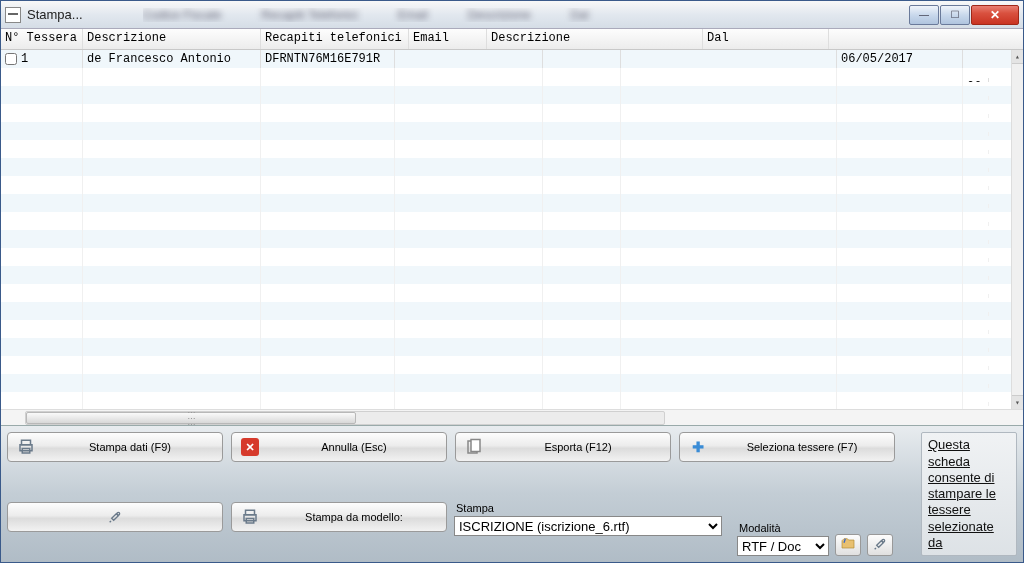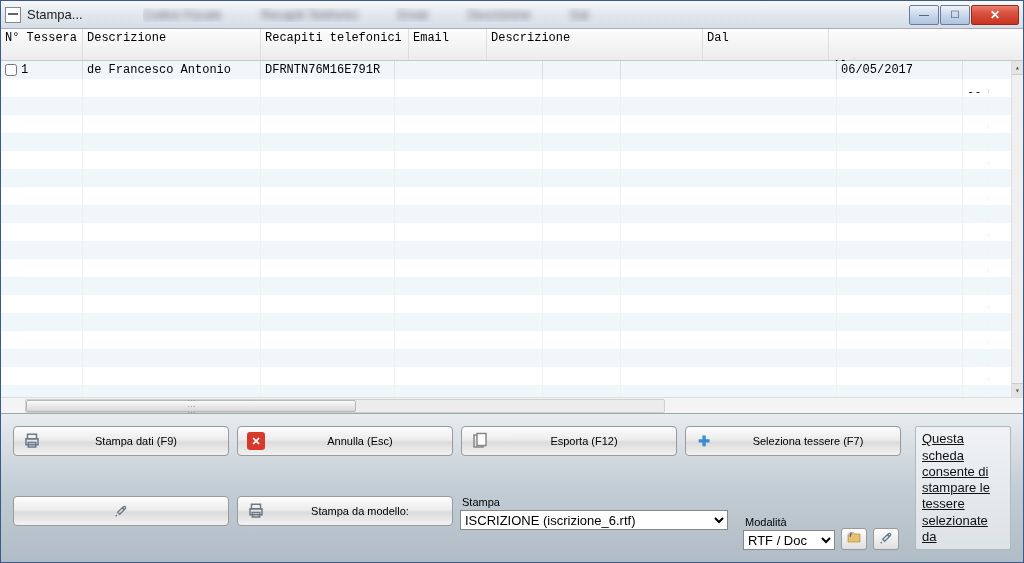--- a/index.html
+++ b/index.html
@@ -89,21 +89,21 @@
     flex: 1;
     display: flex;
     flex-direction: column;
     background: #fff;
     overflow: hidden;
   }
   .grid-header {
     display: flex;
     background: linear-gradient(to bottom, #fdfdfd, #ececec);
     border-bottom: 1px solid #c8c8c8;
-    height: 32px;
+    height: 21px;
     font-family: "Courier New", monospace;
     font-size: 12px;
     color: #000;
   }
   .grid-header .col, .grid-row .col {
     border-right: 1px solid #dedede;
     padding: 2px 4px;
     white-space: nowrap;
     overflow: hidden;
   }
@@ -186,21 +186,21 @@
   .hscroll .thumb::after {
     content: "⋮⋮⋮";
     letter-spacing: -2px;
     color: #999;
     font-size: 8px;
     transform: rotate(90deg);
   }
   .toolbar {
     background: linear-gradient(to bottom, #e8ecef 0%, #c3cdd5 50%, #b0bcc6 100%);
     border-top: 1px solid #9aa;
-    padding: 12px;
+    padding: 6px;
     display: grid;
     grid-template-columns: 216px 216px 216px 216px 1fr;
     grid-template-rows: auto auto;
     gap: 20px 8px;
     font-family: "Segoe UI", Tahoma, sans-serif;
     font-size: 11px;
     position: relative;
   }
   .tbtn {
     height: 30px;

